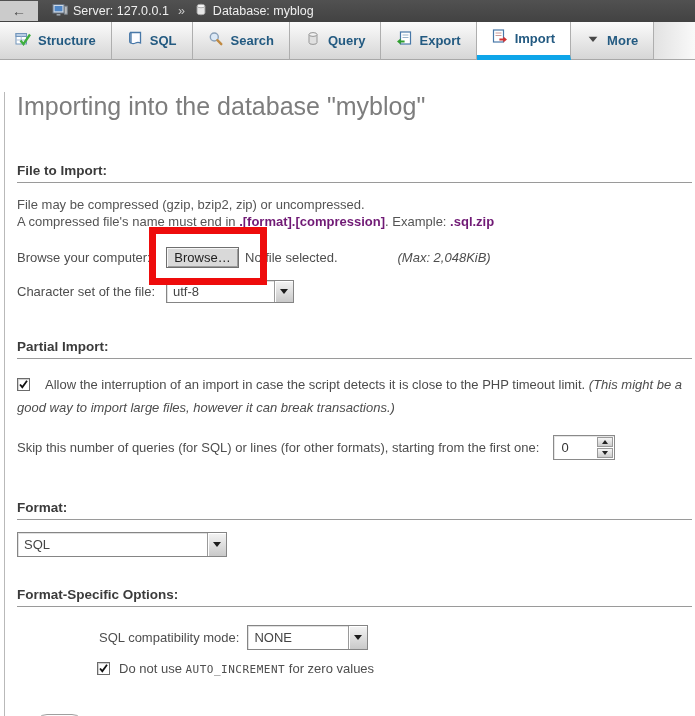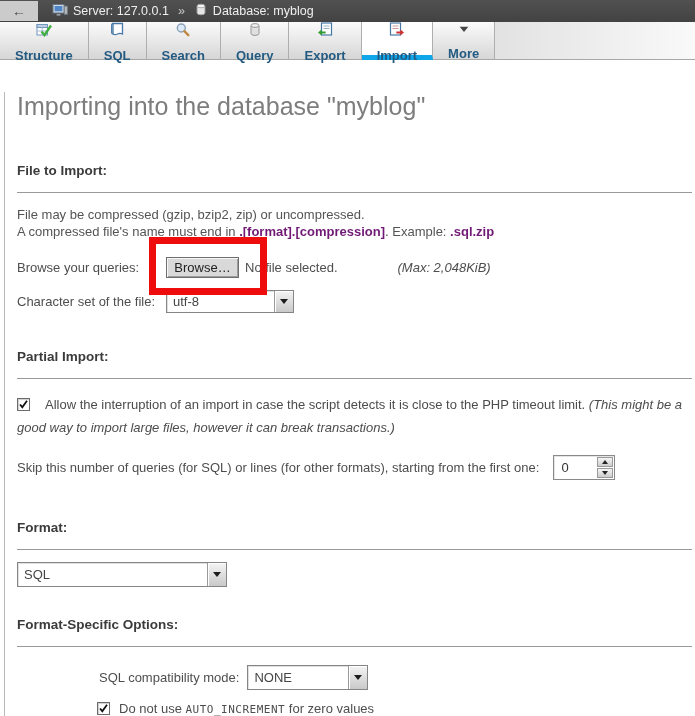--- a/index.html
+++ b/index.html
@@ -13,30 +13,30 @@
     font-size:14px; line-height:1; cursor:default; }
   .topbar .crumb { display:flex; align-items:center; gap:5px; margin-left:14px; color:#efefef; font-size:12.5px; }
   .topbar .sep { color:#cccccc; margin:0 4px; }
   .ticon { display:inline-block; }
 
   
   .tabstrip { height:38px; display:flex; align-items:stretch; background:#e9e9e9; }
   .tab { display:flex; align-items:center; gap:7px; padding:0 15px;
     background:linear-gradient(#fbfbfb,#d6d6d6);
     border-right:1px solid #aeaeae; border-bottom:1px solid #a8a8a8;
-    color:#235a81; font-weight:bold; font-size:13px; cursor:pointer; white-space:nowrap;flex-direction:column; }
+    color:#235a81; font-weight:bold; font-size:13px; cursor:pointer; white-space:nowrap; }
   .tab.active { background:#ffffff; border-bottom:5px solid #0ea5e9; }
   .tabfiller { flex:1; background:linear-gradient(to right,#e2e2e2,#f9f9f9); border-bottom:1px solid #a8a8a8; }
 
   
   .content { position:relative; border-left:1px solid #b9b9b9; margin-left:4px;
     height:656px; padding:0 3px 0 12px; }
   .pagetitle { margin-top:32px; font-size:25px; color:#7d7d7d; font-weight:normal; }
   .secheading { font-size:13.5px; font-weight:bold; color:#3b3b3b;
-    padding-bottom:14px; border-bottom:1px solid #9a9a9a; }
+    padding-bottom:4px; border-bottom:1px solid #9a9a9a; }
   .h-file { margin-top:42px; }
   .h-partial { margin-top:36px; }
   .h-format { margin-top:40px; }
   .h-fso { margin-top:30px; }
   .para { margin-top:13px; line-height:17px; color:#545454; }
   .b { font-weight:bold; color:#701a75; }
 
   .row { display:flex; align-items:center; }
   .browse-row { margin-top:17px; position:relative; }
   .charset-row { margin-top:12px; }
@@ -202,21 +202,21 @@
   <h1 class="pagetitle">Importing into the database "myblog"</h1>
 
   <div class="secheading h-file">File to Import:</div>
 
   <div class="para">
     <div>File may be compressed (gzip, bzip2, zip) or uncompressed.</div>
     <div><span>A compressed file's name must end in </span><span class="b">.[format].[compression]</span><span>. Example: </span><span class="b">.sql.zip</span></div>
   </div>
 
   <div class="row browse-row">
-    <span class="label-col">Browse your queries:</span>
+    <span class="label-col">Browse your computer:</span>
     <button class="winbtn">Browse…</button>
     <span class="nofile">No file selected.</span>
     <span class="maxnote">(Max: 2,048KiB)</span>
     <div class="hl-rect"></div>
   </div>
 
   <div class="row charset-row">
     <span class="label-col">Character set of the file:</span>
     <div class="xselect sel-charset">
       <span class="val">utf-8</span>

